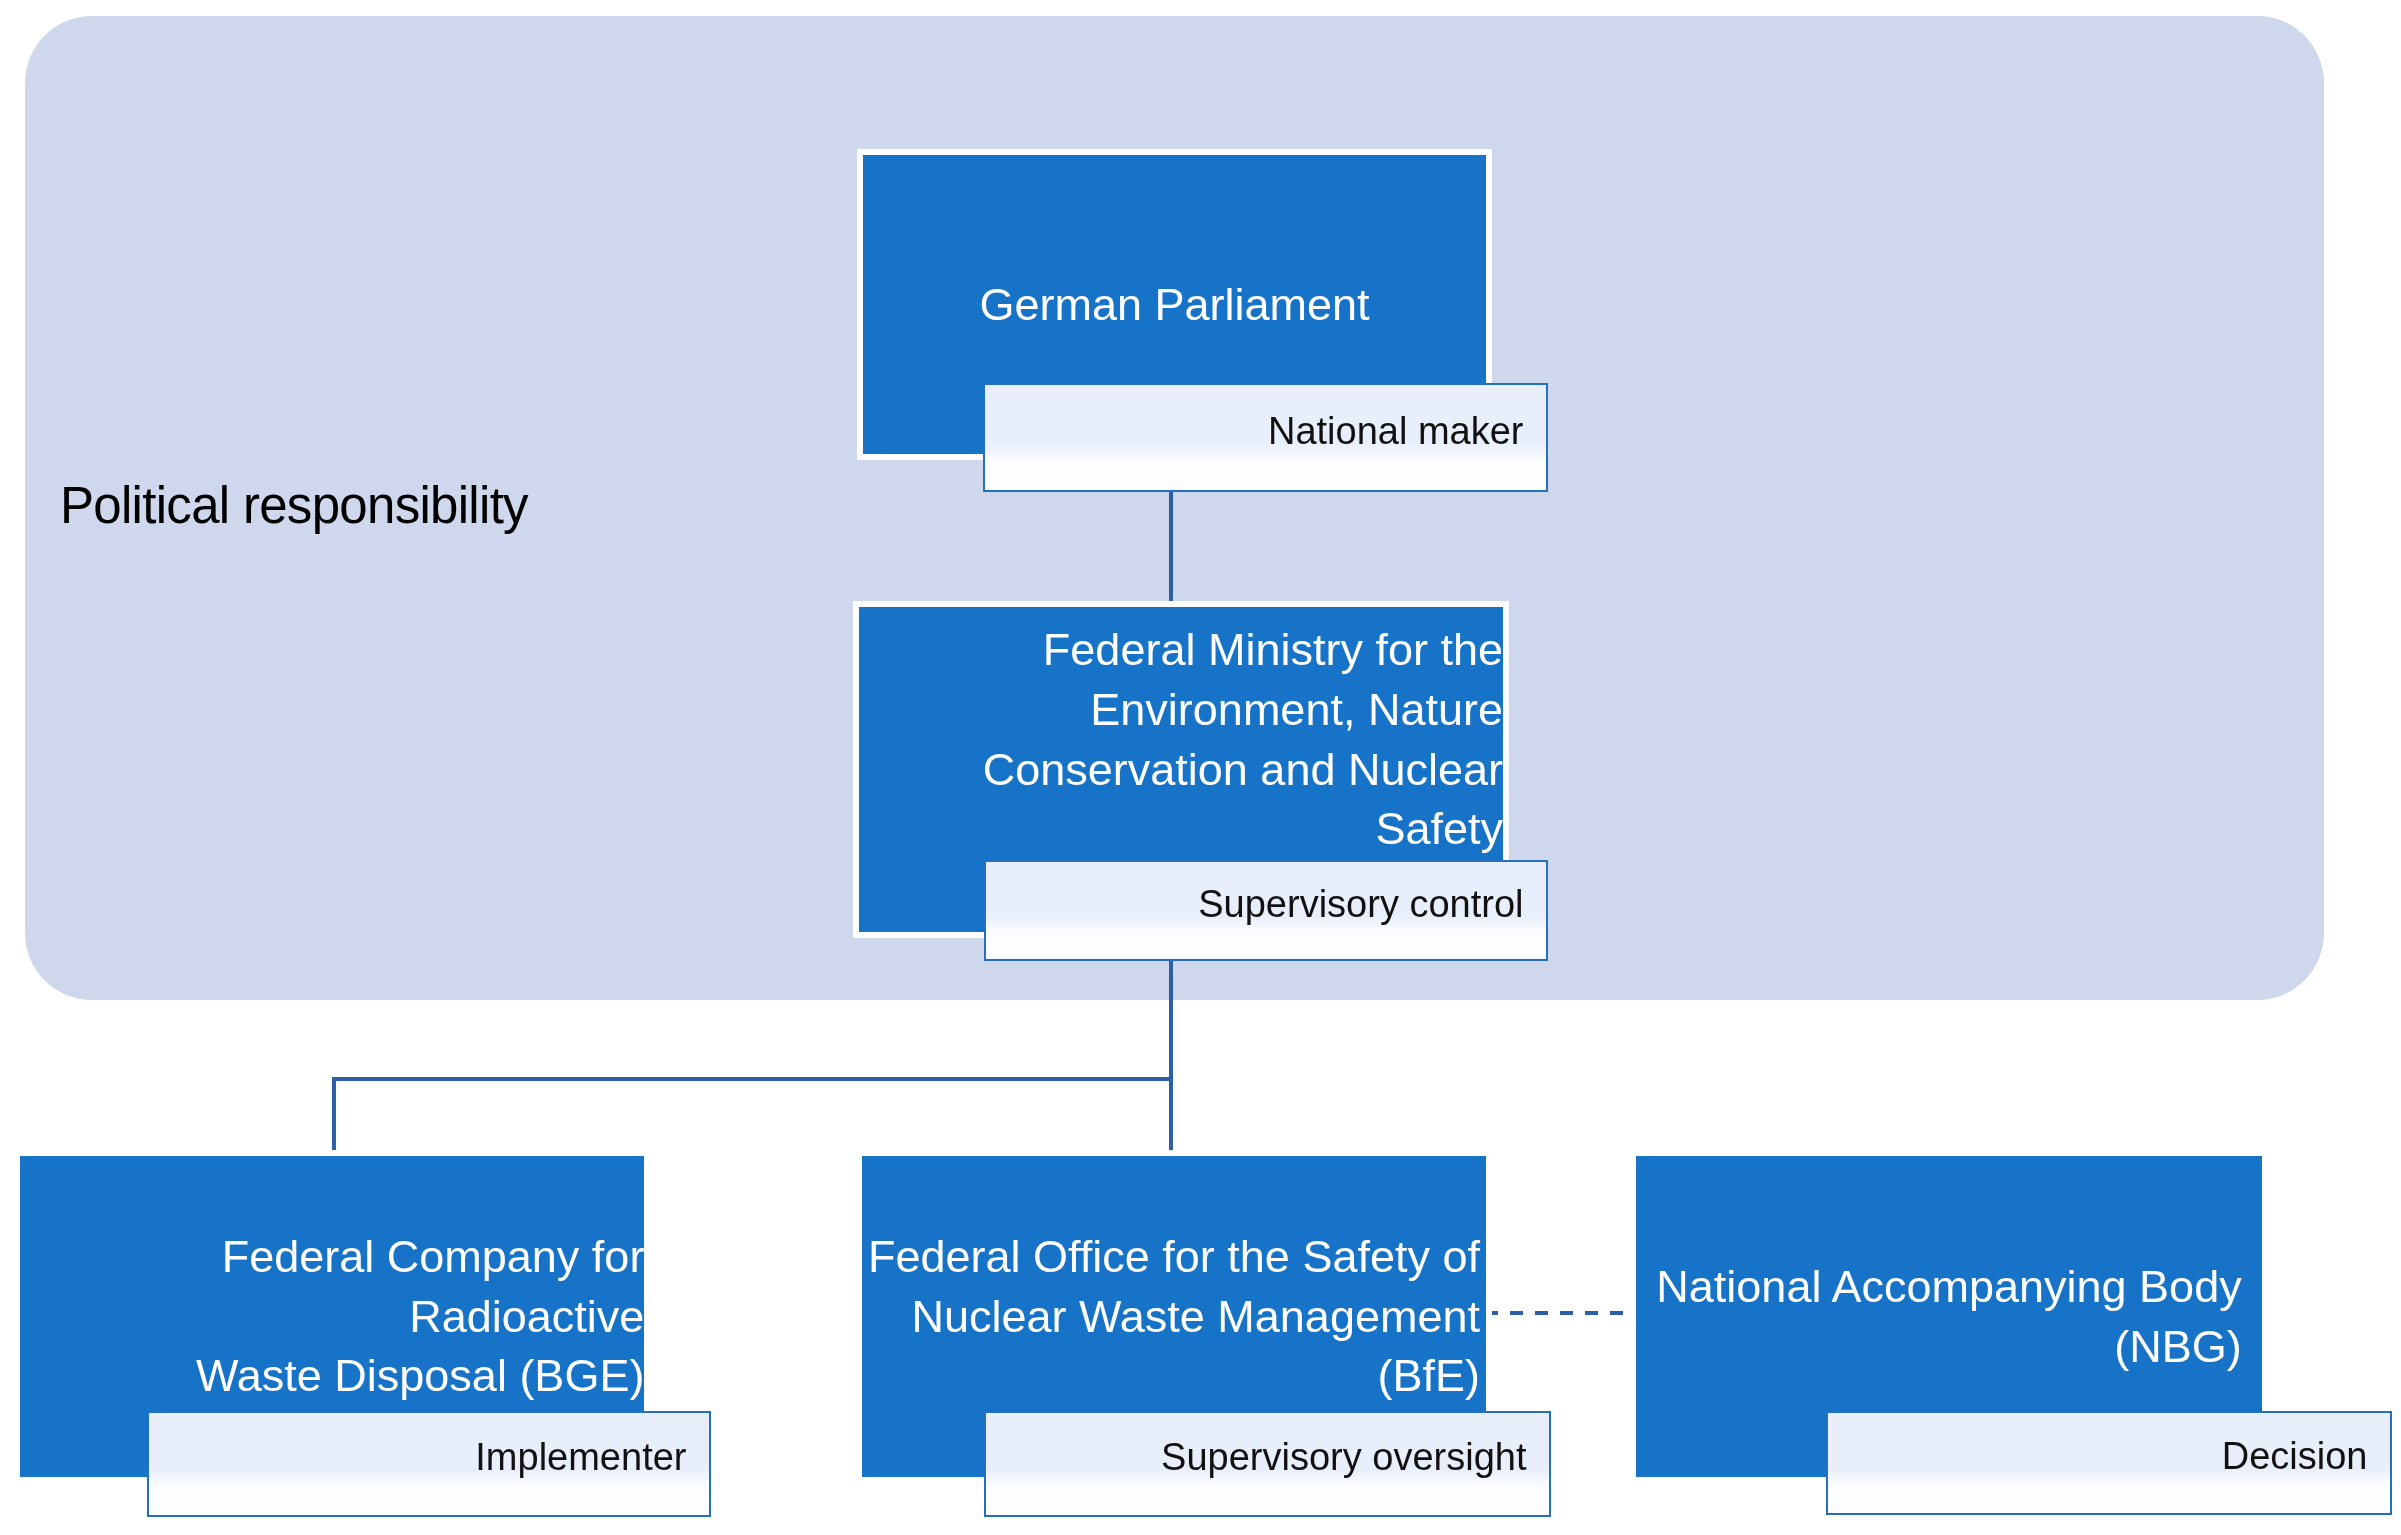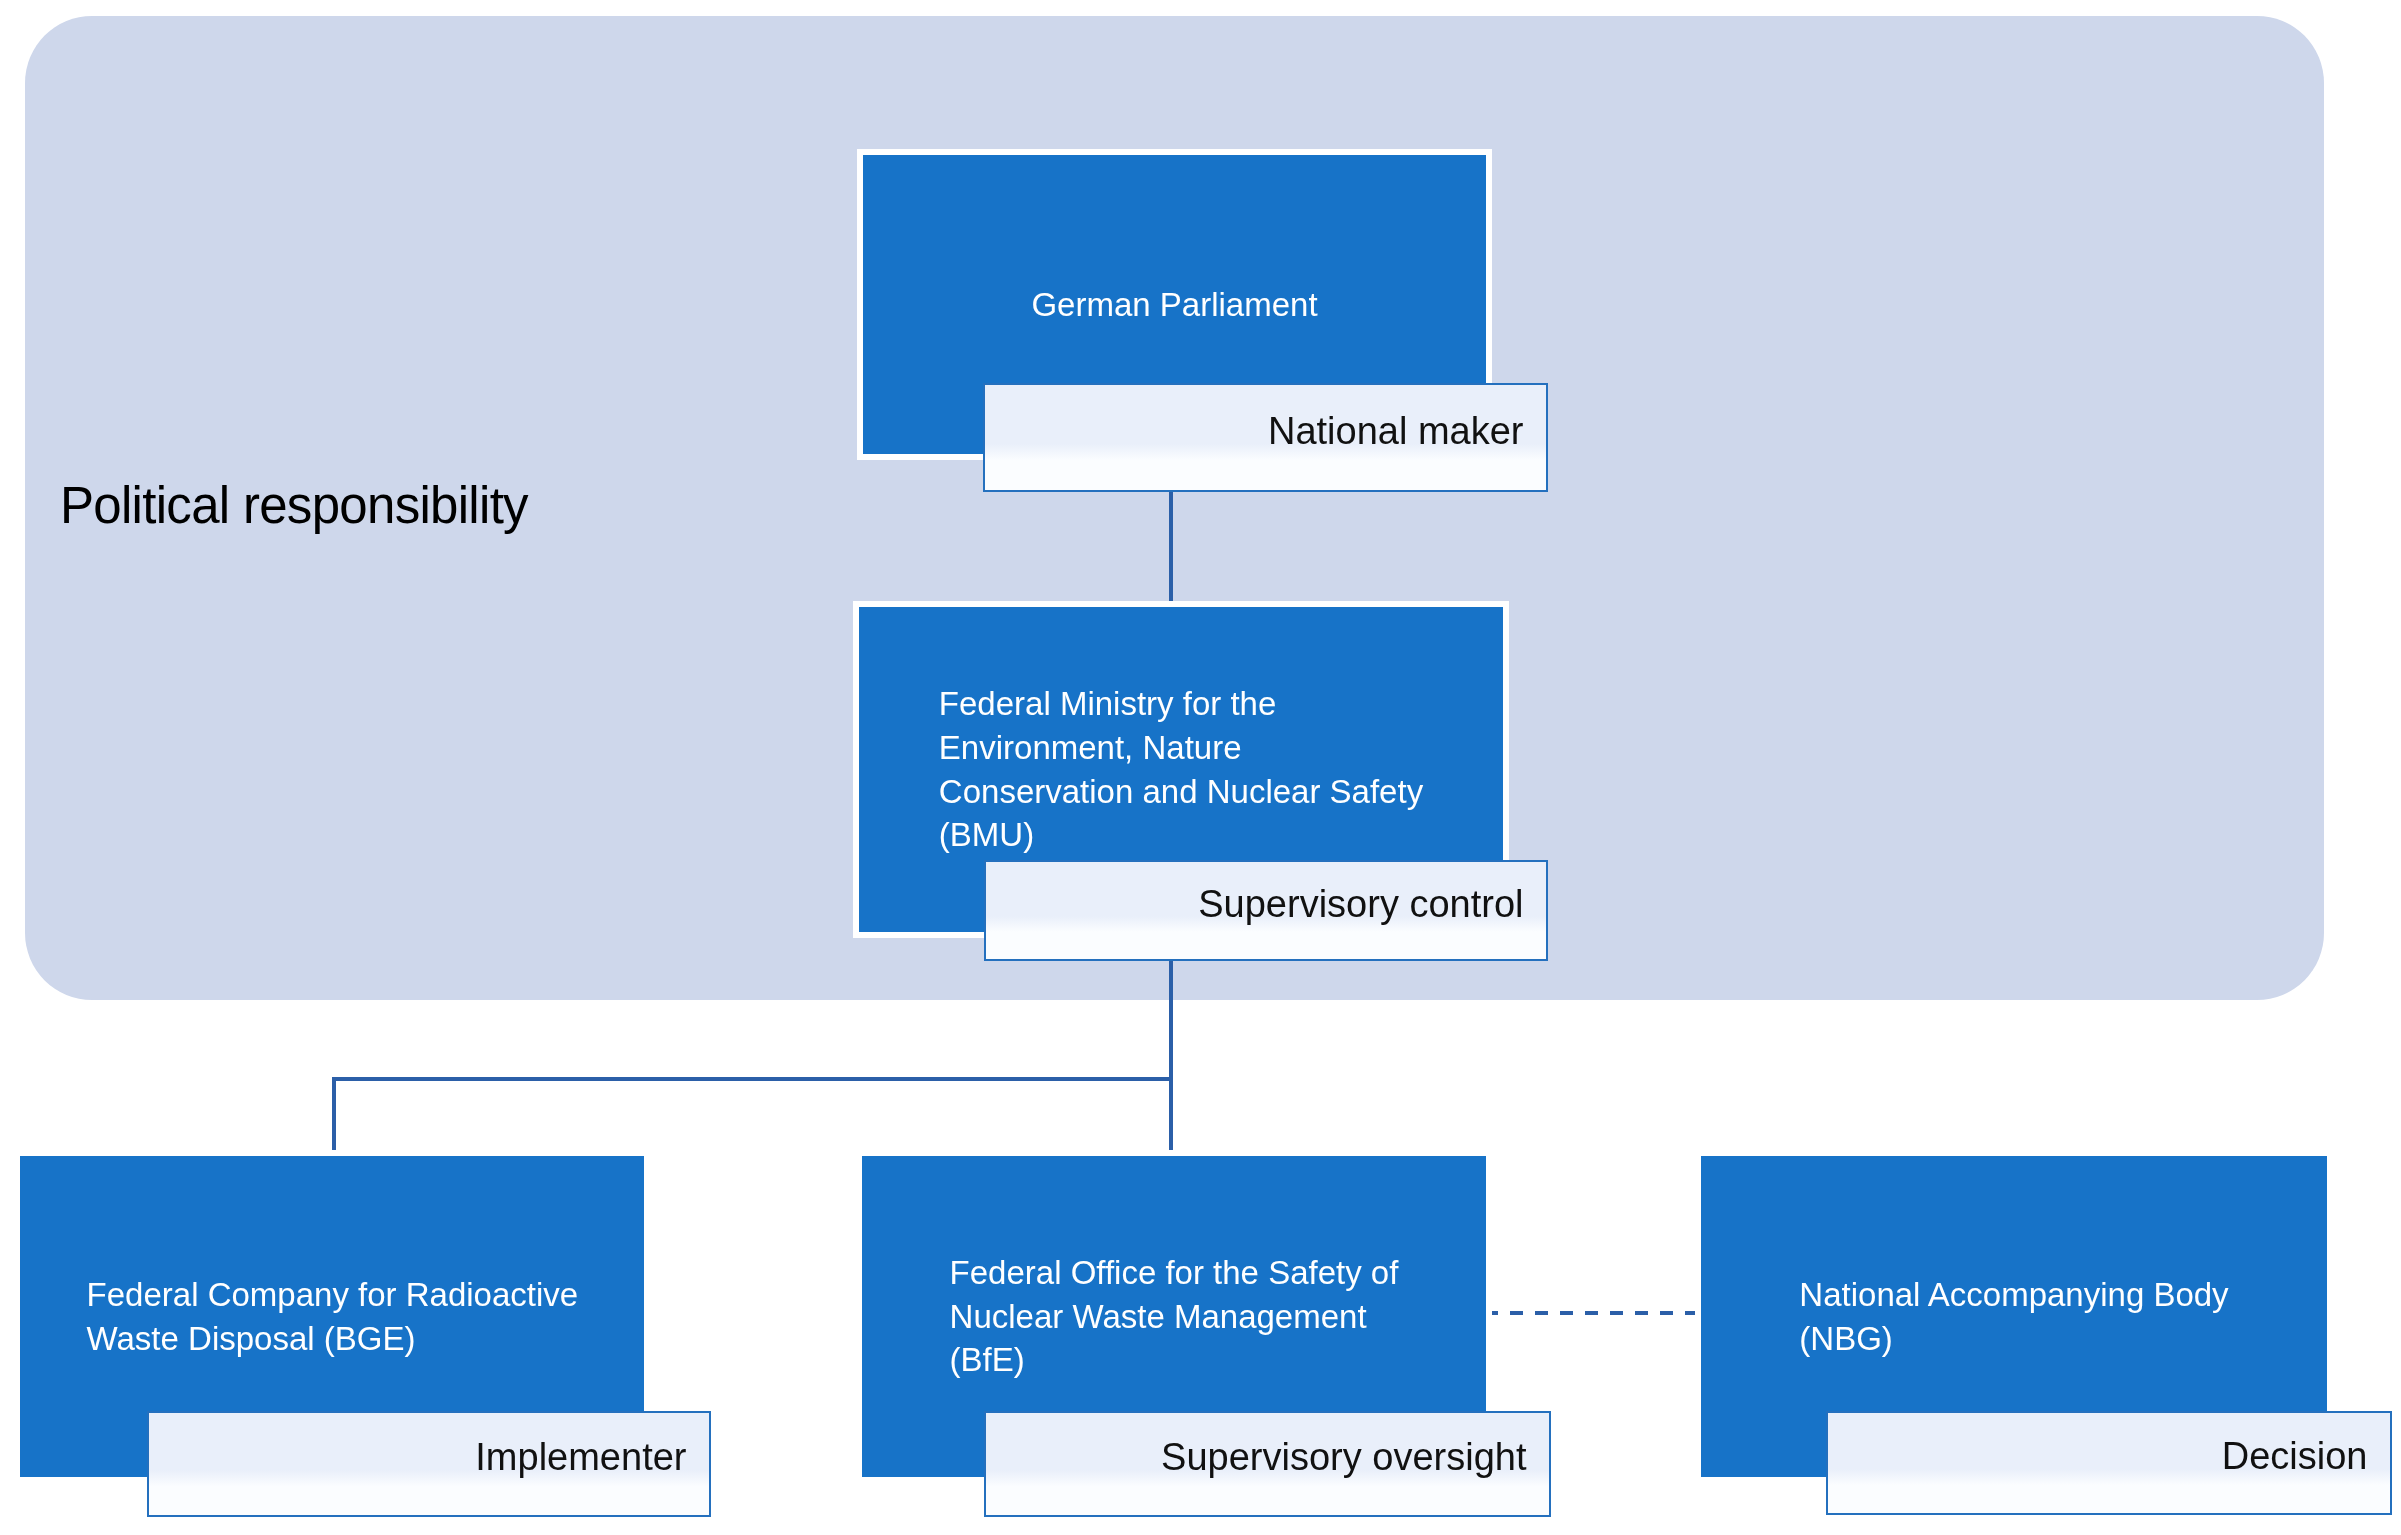--- a/index.html
+++ b/index.html
@@ -33,23 +33,23 @@
     display:flex;align-items:center;
     font-size:51px;letter-spacing:-0.7px;
     color:#000000;
     z-index:2;
   }
   .orgbox{
     position:absolute;
     background:var(--box-fill,#1773C8);
     outline:6.3px solid #FFFFFF;
     display:flex;align-items:center;justify-content:center;
-    text-align:left;
+    text-align:right;
     color:var(--text-white,#FFFFFF);
-    font-size:33px;line-height:1.33;
+    font-size:45px;line-height:1.33;
     white-space:pre-line;
     z-index:3;
   }
   .rolelabel{
     position:absolute;
     background:linear-gradient(to bottom,
       var(--label-fill-top,#E9EFFA) 0%,
       var(--label-fill-top,#E9EFFA) 56%,
       var(--label-fill-bottom,#FBFDFF) 72%,
       var(--label-fill-bottom,#FBFDFF) 100%);
@@ -75,21 +75,21 @@
   }
   
   #box-parliament{left:863px;top:155px;width:623px;height:299px;}
   #label-decision{left:983px;top:383px;width:565px;height:109px;}
   #box-bmu{left:859px;top:607px;width:644px;height:325px;}
   #label-supervisory{left:984px;top:860px;width:564px;height:101px;}
   #box-bge{left:20.4px;top:1156px;width:624px;height:321px;}
   #label-implementer{left:147px;top:1411px;width:564px;height:106px;}
   #box-bfe{left:862px;top:1156px;width:624px;height:321px;}
   #label-regulatory{left:984px;top:1411px;width:567px;height:106px;}
-  #box-nbg{left:1701px;top:1156px;width:626px;height:321px;}
+  #box-nbg{left:1636px;top:1156px;width:626px;height:321px;}
   #label-mediator{left:1826px;top:1411px;width:566px;height:104px;}
   
   #conn-parliament-bmu{left:1169px;top:491px;width:3.5px;height:118px;}
   #conn-bmu-down{left:1169px;top:960px;width:3.5px;height:197px;}
   #conn-branch-h{left:332px;top:1077px;width:841px;height:3.5px;}
   #conn-branch-bge{left:332px;top:1077px;width:3.5px;height:81px;}
   #conn-bfe-nbg{left:1485px;top:1311px;width:216px;}
 </style>
 </head>
 <body>

